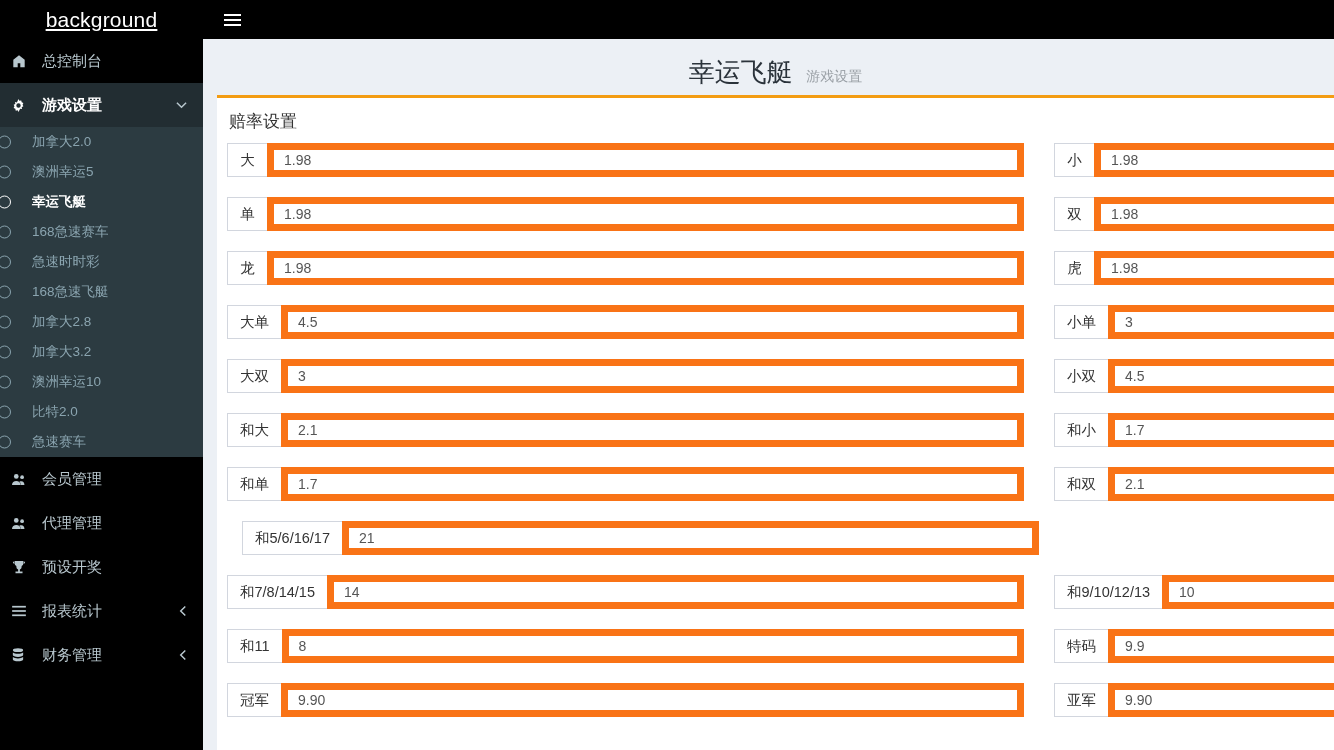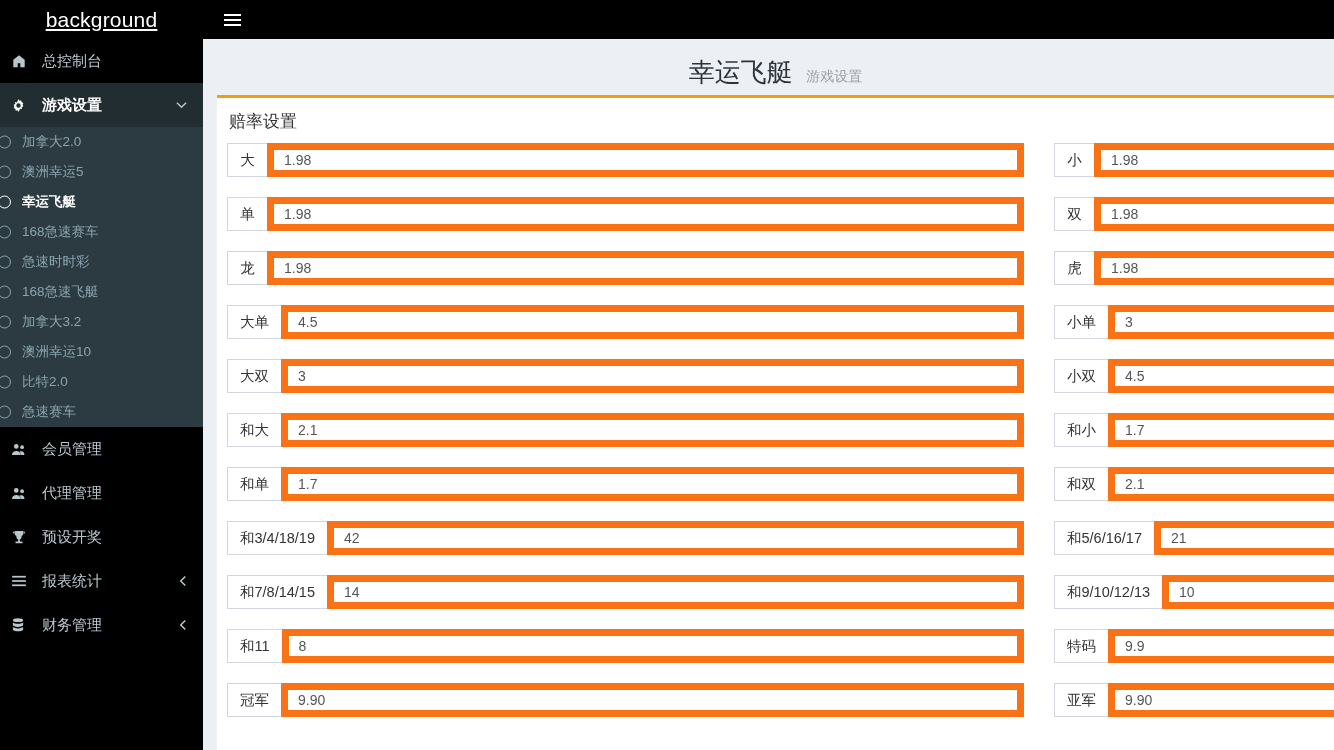--- a/index.html
+++ b/index.html
@@ -79,21 +79,21 @@
   .caret.down svg, .caret.left svg { display:block; }
 
   #submenu {
     background: #2c3b41;
     padding: 0;
   }
   .sub-item {
     position: relative;
     display: flex; align-items: center;
     height: 30px;
-    padding-left: 22px;
+    padding-left: 32px;
     color: #8aa4af;
     font-size: 13.5px;
     cursor: pointer;
     white-space: nowrap;
   }
   .sub-item .dot {
     position: absolute; left: -2px; top: 50%;
     transform: translateY(-50%);
     width: 13px; height: 13px;
     border: 1.6px solid #8aa4af;
@@ -244,20 +244,24 @@
         <div class="sub-item">
           <span class="dot"></span>
           <span>急速时时彩</span>
         </div>
         <div class="sub-item">
           <span class="dot"></span>
           <span>168急速飞艇</span>
         </div>
         <div class="sub-item">
           <span class="dot"></span>
+          <span>加拿大2.8</span>
+        </div>
+        <div class="sub-item">
+          <span class="dot"></span>
           <span>加拿大3.2</span>
         </div>
         <div class="sub-item">
           <span class="dot"></span>
           <span>澳洲幸运10</span>
         </div>
         <div class="sub-item">
           <span class="dot"></span>
           <span>比特2.0</span>
         </div>
@@ -428,26 +432,20 @@
             </div>
           </div>
           <div class="col-right">
             <div class="input-group">
               <span class="ig-label">和双</span>
               <input class="ig-input" type="text" value="2.1" style="">
             </div>
           </div>
         </div>
         <div class="form-row">
-          <div class="col-left">
-            <div class="input-group">
-              <span class="ig-label">和3/4/18/19</span>
-              <input class="ig-input" type="text" value="42" style="">
-            </div>
-          </div>
           <div class="col-right">
             <div class="input-group">
               <span class="ig-label">和5/6/16/17</span>
               <input class="ig-input" type="text" value="21" style="">
             </div>
           </div>
         </div>
         <div class="form-row">
           <div class="col-left">
             <div class="input-group">

